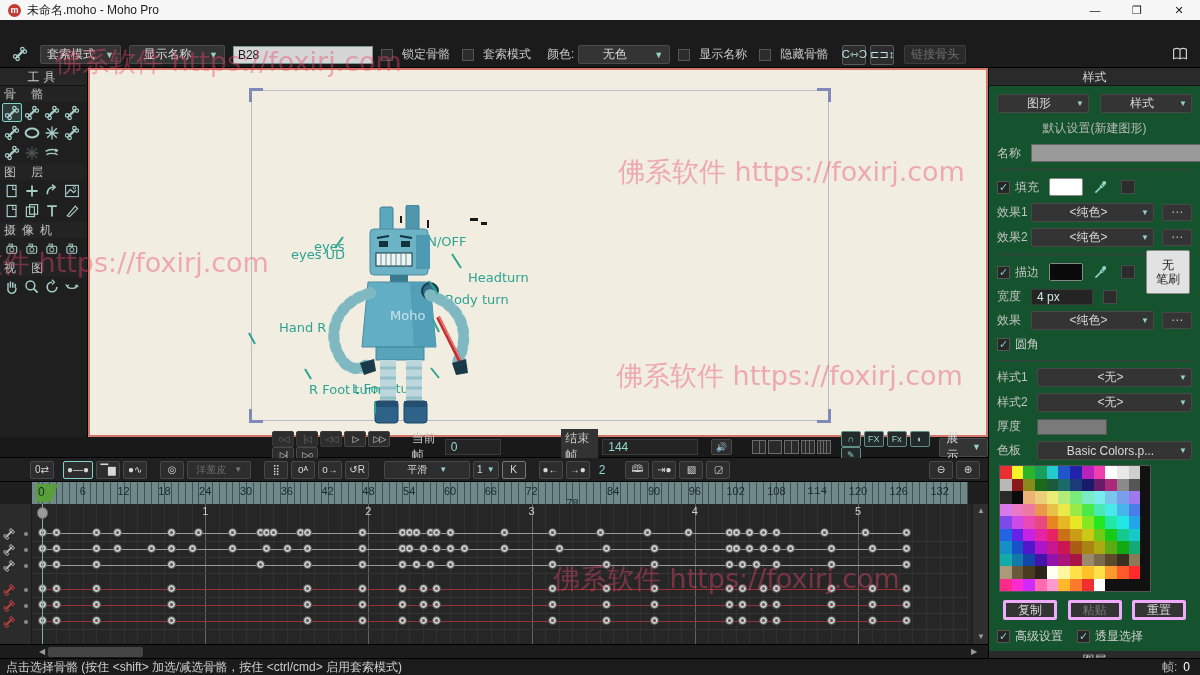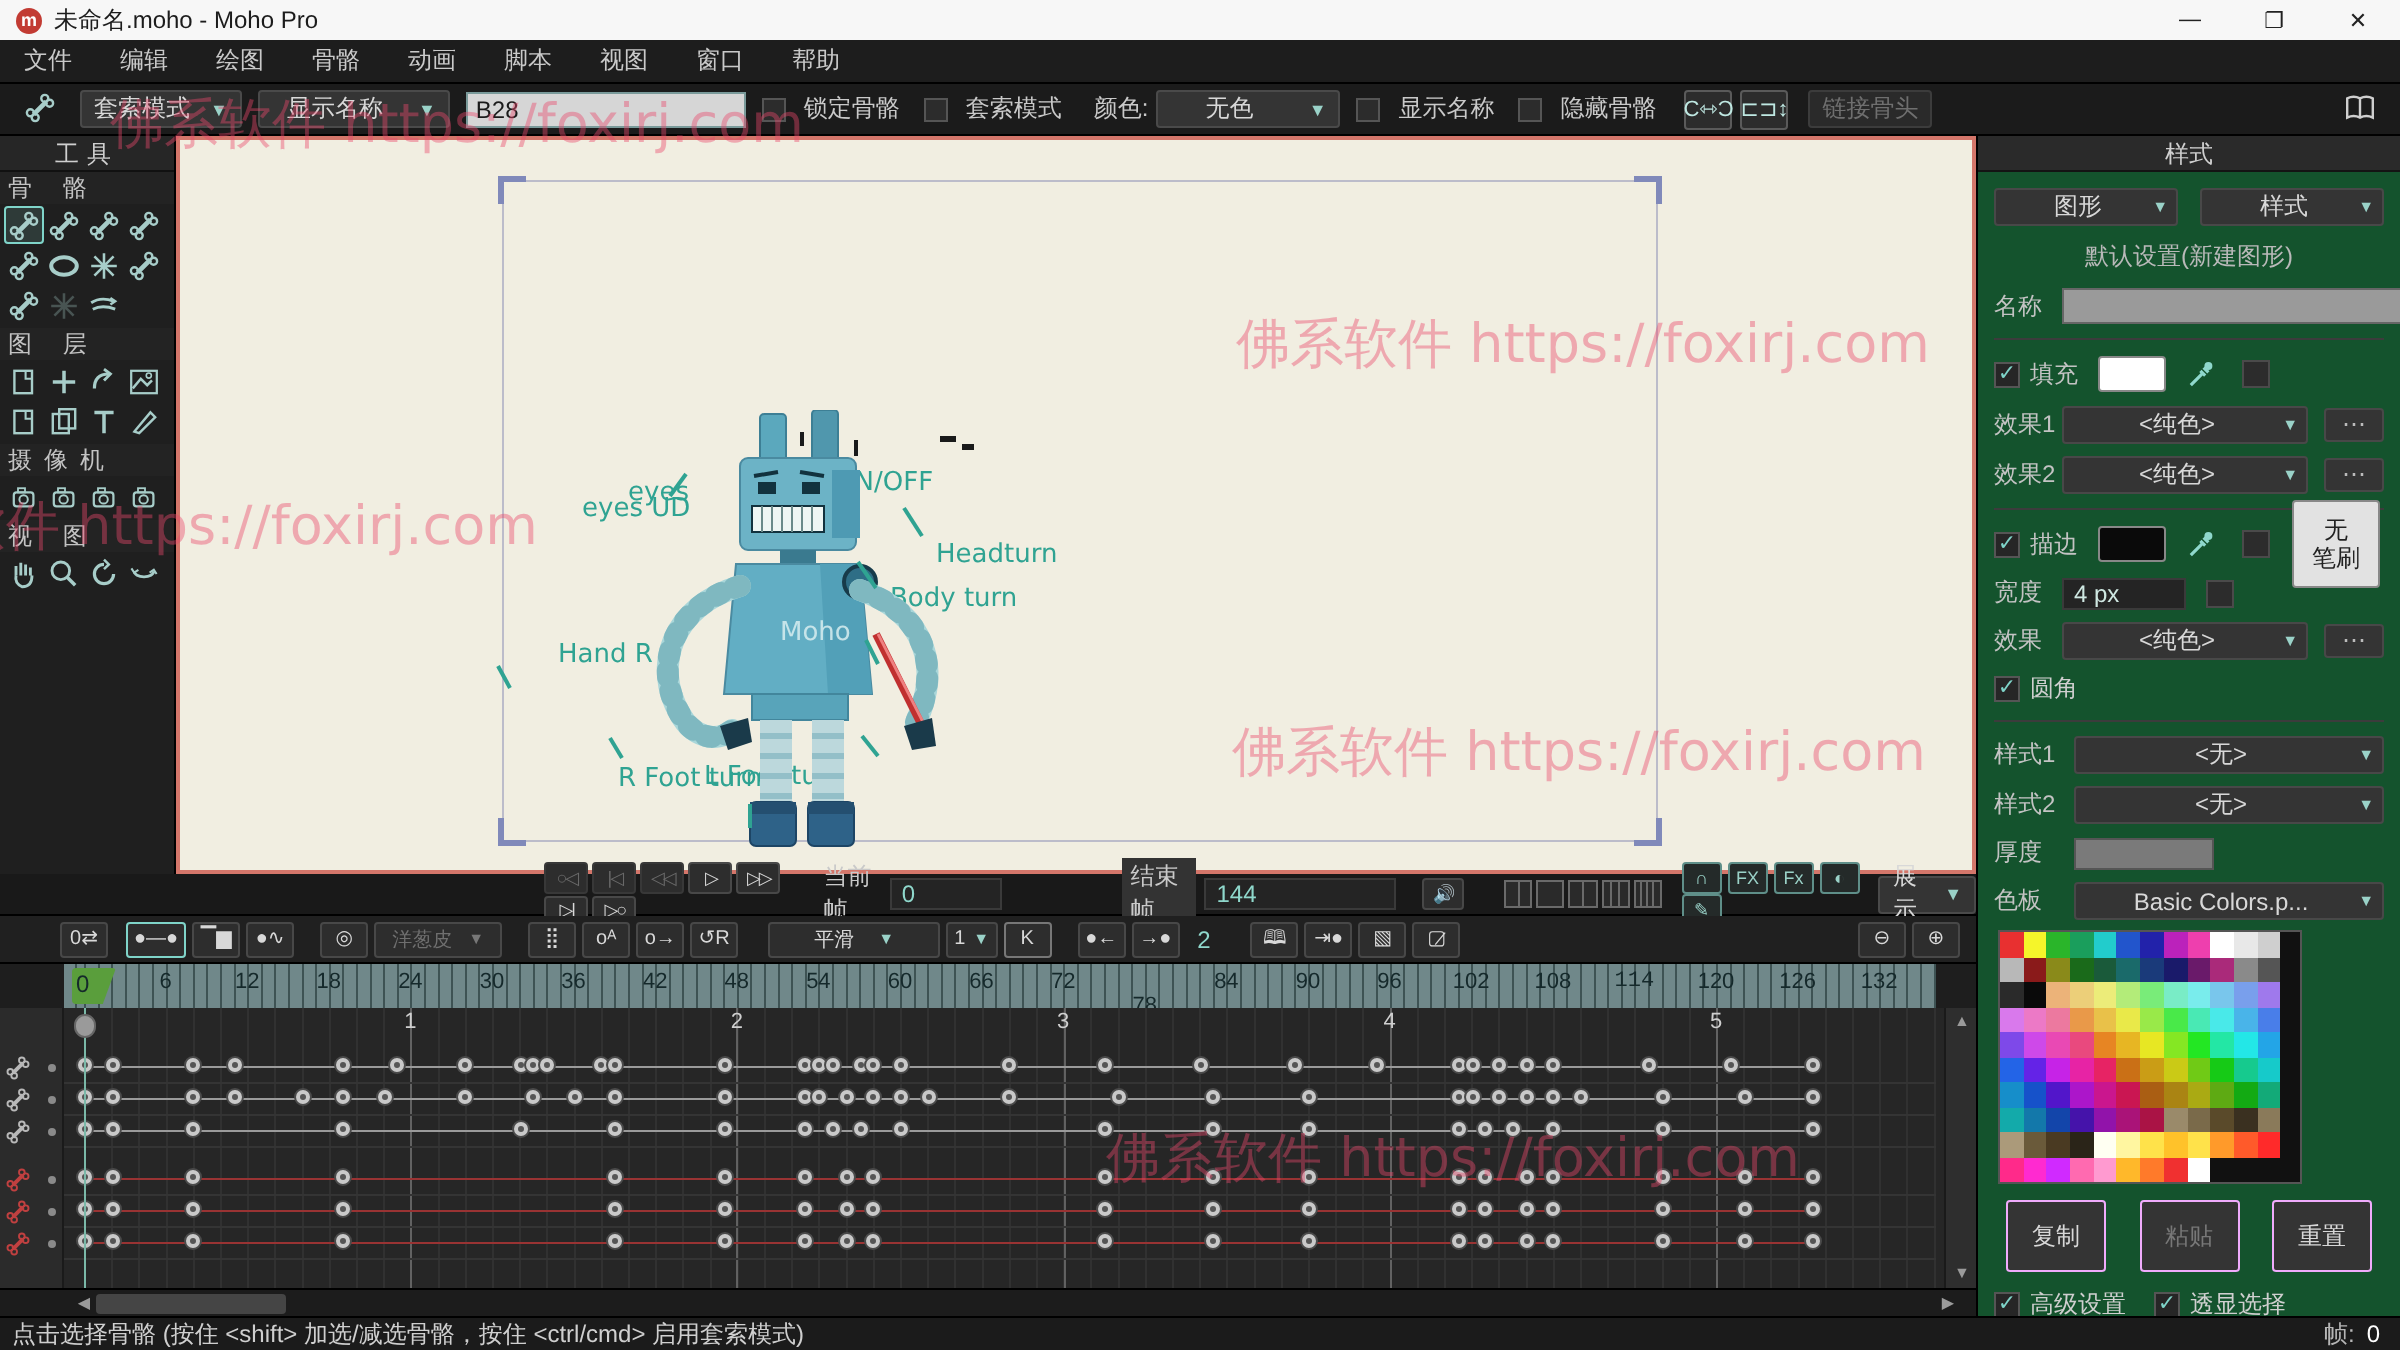--- a/index.html
+++ b/index.html
@@ -81,22 +81,22 @@
     color:#bbb; text-align:center; line-height:14px; margin-left:8px; }
   .rp-sep { border-top:1px solid #3c3c3c; margin:4px 8px; }
   .ck { color:#7fd4c9; width:13px; height:13px; border:1px solid #555; background:#262626;
     font-size:11px; line-height:11px; text-align:center; margin-right:5px; flex:none; }
   #nobrush-btn { position:absolute; right:10px; top:182px; width:44px; height:44px; background:#e2e2e2;
     color:#222; border:1px solid #888; border-radius:2px; display:flex; flex-direction:column;
     align-items:center; justify-content:center; line-height:14px; }
   #palette { margin:2px 10px; width:152px; border:1px solid #555; display:flex; flex-wrap:wrap;
     background:#111; }
   .pal-cell { width:11.69px; height:12.5px; }
-  .rp-btn { background:#343434; border:1px solid #f0abfc; border-radius:2px; color:#d8d8d8;
-    height:36px; padding:0 12px; display:inline-flex; align-items:center; }
+  .rp-btn { background:#343434; border:3px solid #f0abfc; border-radius:2px; color:#d8d8d8;
+    height:20px; padding:0 12px; display:inline-flex; align-items:center; }
   .rp-btn.dim { color:#777; }
   .lt-icon { width:22px; height:17px; background:#303030; border:1px solid #4a4a4a; border-radius:2px;
     display:inline-flex; align-items:center; justify-content:center; color:#cfcfcf; margin-right:2px;
     font-size:10px; }
 
   
   #playbar { left:0; top:437px; width:988px; height:21px; background:#191919; display:flex;
     align-items:center; border-bottom:1px solid #000; }
   .pb-btn { width:22px; height:16px; background:#2d2d2d; border:1px solid #484848; border-radius:2px;
     color:#d8d8d8; font-size:9px; display:inline-flex; align-items:center; justify-content:center;
@@ -172,31 +172,20 @@
   <div id="titlebar" class="abs">
     <div id="app-icon">m</div>
     <span>未命名.moho - Moho Pro</span>
     <div id="win-controls">
       <div class="win-btn">—</div>
       <div class="win-btn">❐</div>
       <div class="win-btn">✕</div>
     </div>
   </div>
 
-  <div id="menubar" class="abs">
-      <div class="menu-item">文件</div>
-      <div class="menu-item">编辑</div>
-      <div class="menu-item">绘图</div>
-      <div class="menu-item">骨骼</div>
-      <div class="menu-item">动画</div>
-      <div class="menu-item">脚本</div>
-      <div class="menu-item">视图</div>
-      <div class="menu-item">窗口</div>
-      <div class="menu-item">帮助</div>
-    </div>
 
   <div id="toolbar" class="abs">
     <div class="tb-gap"></div>
     <span class="tool-cell" style="width:24px" id="tb-bone-icon">
         <span style="display: inline-flex;">
           <svg width="18" height="16" viewBox="0 0 20 20" fill="none">
             <line x1="6" y1="14" x2="14" y2="6" stroke="currentColor" stroke-width="3"></line>
     <circle cx="4" cy="13" r="2.2" stroke="currentColor" stroke-width="1.5"></circle>
             <circle cx="7" cy="16" r="2.2" stroke="currentColor" stroke-width="1.5"></circle>
     <circle cx="13" cy="4" r="2.2" stroke="currentColor" stroke-width="1.5"></circle>

